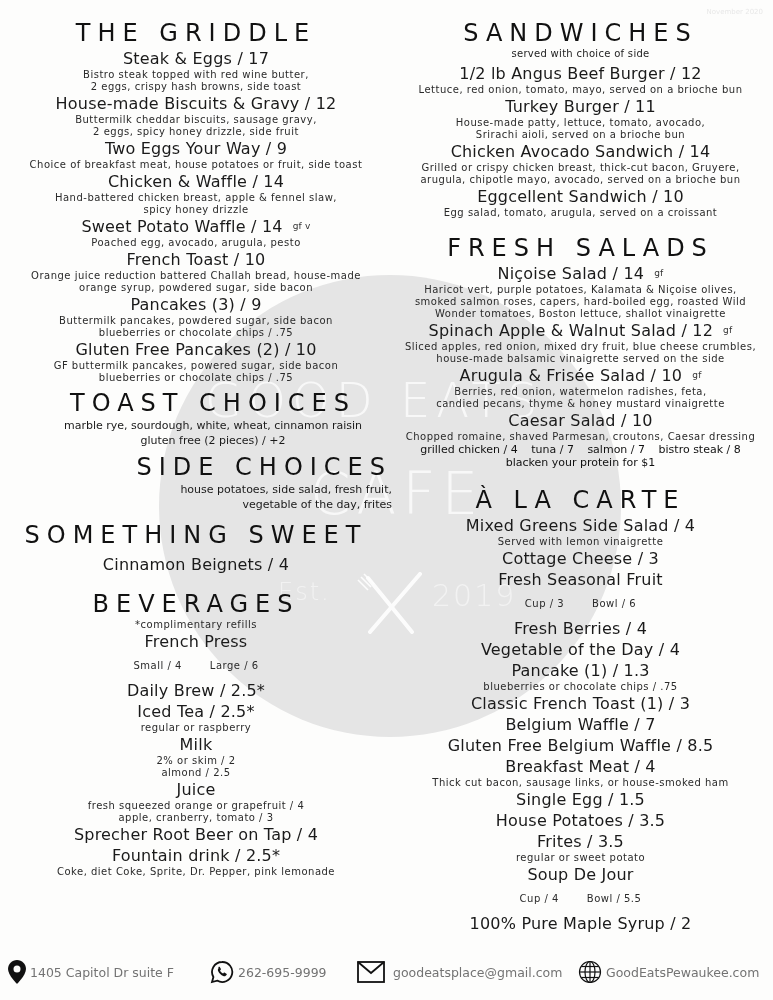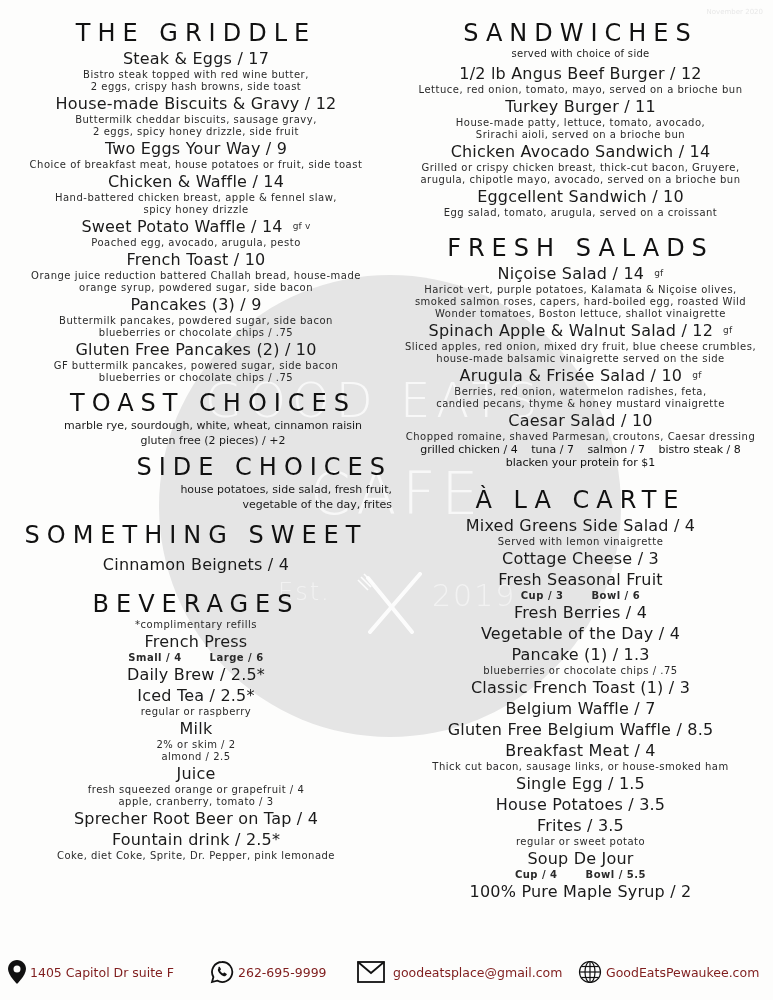--- a/index.html
+++ b/index.html
@@ -18,26 +18,26 @@
 
   .col { position: absolute; top: 14px; z-index: 2; text-align: center; }
   .col-left { left: 0; width: 392px; }
   .col-right { left: 388px; width: 385px; }
 
   .sec-title { font-family: "DejaVu Sans", sans-serif; font-size: 24px; font-weight: 500; letter-spacing: 7px; color: #111; line-height: 30px; margin-top: 4px; }
   .sec-sub { font-size: 10px; letter-spacing: 0.3px; color: #222; line-height: 12px; }
   .item-name { font-size: 16px; color: #1a1a1a; line-height: 21px; letter-spacing: 0.2px; }
   .item-desc { font-size: 10px; color: #2a2a2a; line-height: 12px; letter-spacing: 0.5px; }
   .tag { font-size: 9px; margin-left: 10px; vertical-align: 3px; color: #333; }
-  .sizes span { display: inline-block; margin: 0 14px; font-weight: bold; }
+  .sizes span { display: inline-block; margin: 8px 14px; }
   .addons { font-size: 11px; color: #111; line-height: 13px; }
   .addons span { margin: 0 5px; }
   .listtext { font-size: 11px; line-height: 15px; color: #1a1a1a; }
 
-  .footer { position: absolute; left: 0; top: 956px; width: 773px; height: 32px; z-index: 2; display: flex; align-items: center; font-size: 12.5px; color: #7f1d1d; text-align: center; }
+  .footer { position: absolute; left: 0; top: 956px; width: 773px; height: 32px; z-index: 2; display: flex; align-items: center; font-size: 12.5px; color: #737373; text-align: center; }
   .f-item { display: flex; align-items: center; position: absolute; }
   .f-item svg { margin-right: 4px; }
 </style>
 </head>
 <body>
 
 <div class="bg-logo"></div>
 <div class="wm wm-title">GOOD EATS</div>
 <div class="wm wm-cafe">CAFE</div>
 <div class="wm wm-est">Est.</div>

